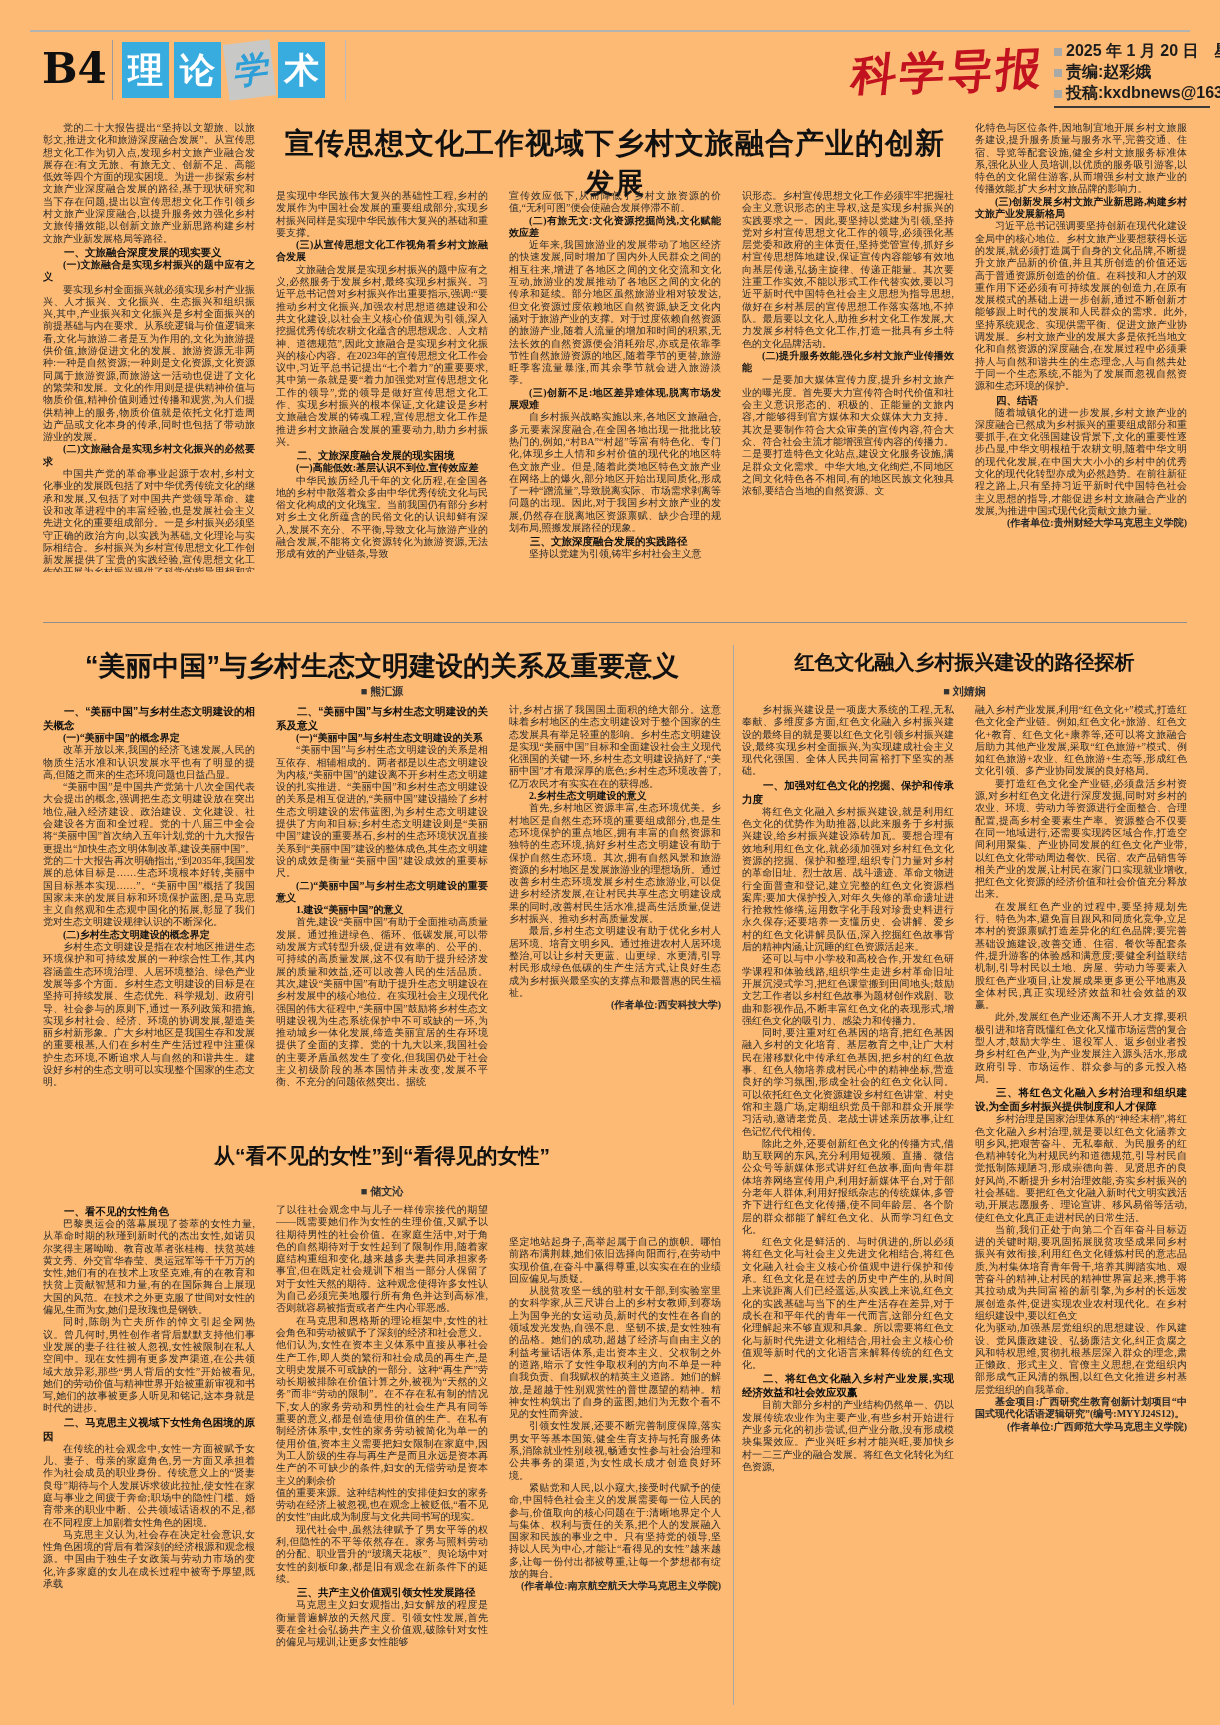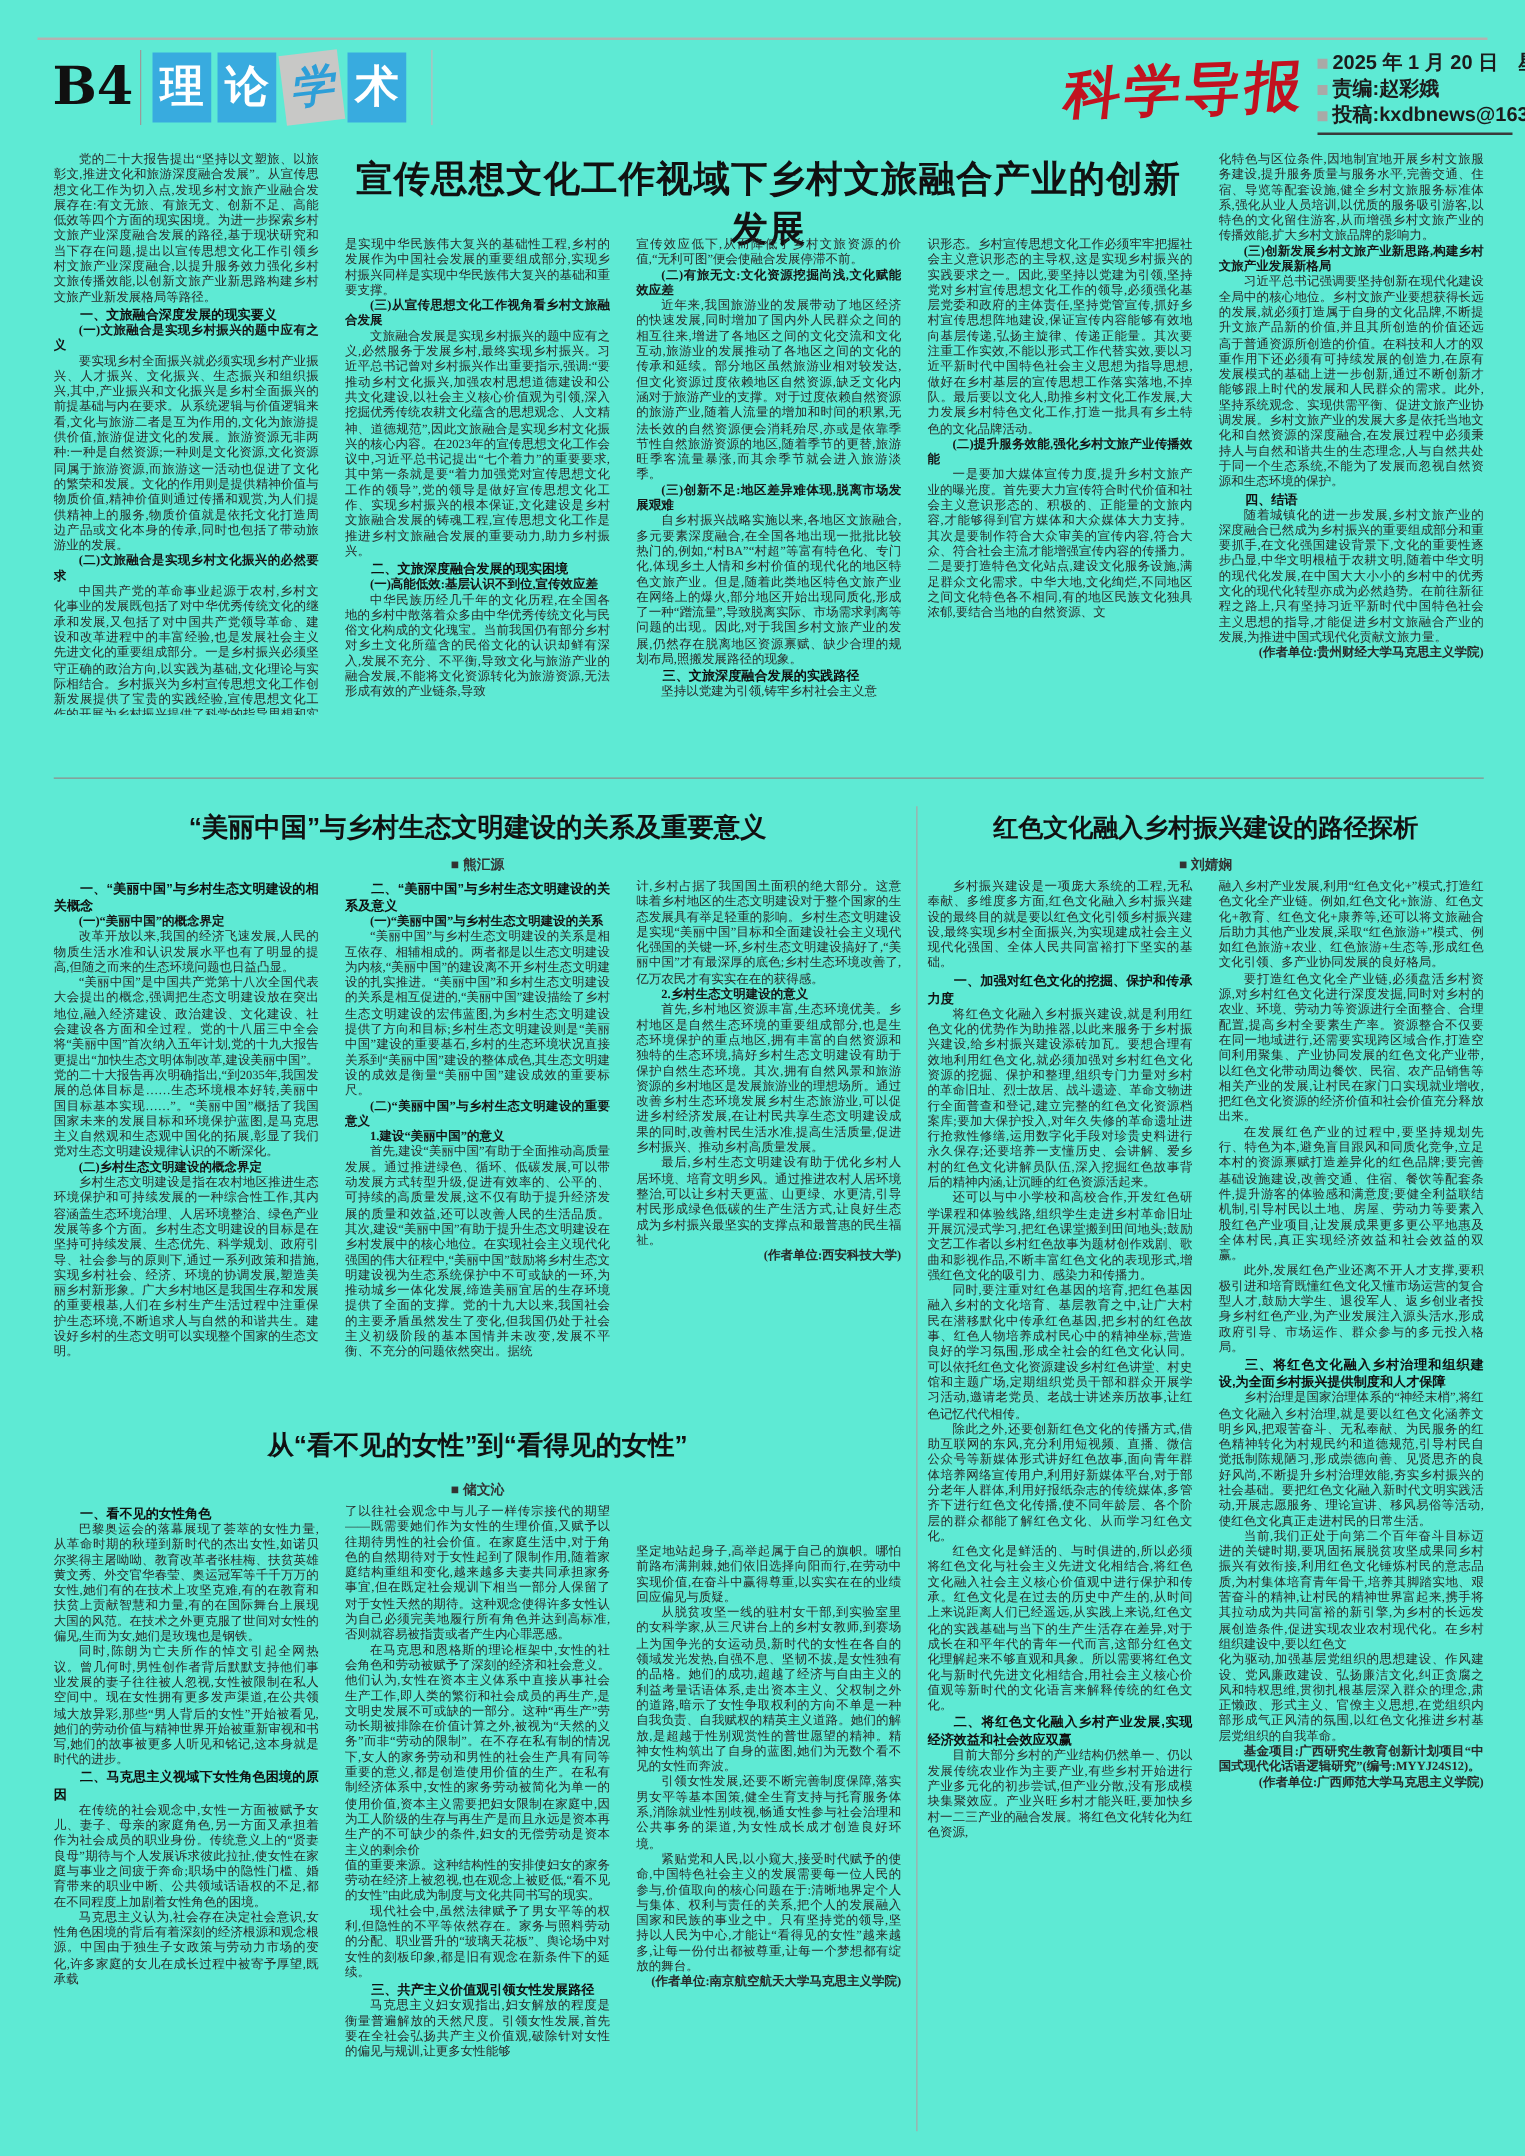--- a/index.html
+++ b/index.html
@@ -1,16 +1,16 @@
 <!DOCTYPE html>
 <html><head>
 <meta charset="utf-8">
 <style>
   html,body{margin:0;padding:0;background:#e8e8e6;}
-  .sheet{position:relative;width:1220px;height:1725px;background:#5eead4;margin:0 auto;
+  .sheet{position:relative;width:1220px;height:1725px;background:#fdba74;margin:0 auto;
          font-family:"Liberation Serif",serif;color:#2a2a2a;overflow:hidden;}
   
   .toprule{position:absolute;left:30px;top:30px;width:1160px;height:2px;background:#b3b3b1;}
   .pageno{position:absolute;left:42px;top:42px;font-family:"DejaVu Serif",serif;
           font-weight:bold;font-size:42px;line-height:54px;color:#101010;}
   .hv1{position:absolute;left:112px;top:40px;width:1px;height:60px;background:#9a9a9a;}
   .logo{position:absolute;left:122px;top:42px;display:flex;gap:5px;}
   .tile{width:47px;height:56px;background:#38abdf;color:#fff;text-align:center;
         font-family:"Liberation Sans",sans-serif;font-weight:bold;font-size:35px;line-height:56px;}
   .tile.alt{background:#c8c8c6;color:#2d9fd8;font-style:italic;transform:rotate(-7deg);
@@ -100,21 +100,21 @@
       <p class="b-h2">(三)创新发展乡村文旅产业新思路,构建乡村文旅产业发展新格局</p>
       <p class="b-p">习近平总书记强调要坚持创新在现代化建设全局中的核心地位。乡村文旅产业要想获得长远的发展,就必须打造属于自身的文化品牌,不断提升文旅产品新的价值,并且其所创造的价值还远高于普通资源所创造的价值。在科技和人才的双重作用下还必须有可持续发展的创造力,在原有发展模式的基础上进一步创新,通过不断创新才能够跟上时代的发展和人民群众的需求。此外,坚持系统观念、实现供需平衡、促进文旅产业协调发展。乡村文旅产业的发展大多是依托当地文化和自然资源的深度融合,在发展过程中必须秉持人与自然和谐共生的生态理念,人与自然共处于同一个生态系统,不能为了发展而忽视自然资源和生态环境的保护。</p>
       <p class="b-h1">四、结语</p>
       <p class="b-p">随着城镇化的进一步发展,乡村文旅产业的深度融合已然成为乡村振兴的重要组成部分和重要抓手,在文化强国建设背景下,文化的重要性逐步凸显,中华文明根植于农耕文明,随着中华文明的现代化发展,在中国大大小小的乡村中的优秀文化的现代化转型亦成为必然趋势。在前往新征程之路上,只有坚持习近平新时代中国特色社会主义思想的指导,才能促进乡村文旅融合产业的发展,为推进中国式现代化贡献文旅力量。</p>
       <p class="b-sig">(作者单位:贵州财经大学马克思主义学院)</p>
     </div>
 
   <div class="hrule"></div>
   <div class="vrule"></div>
 
-  <div class="a-title" style="left:43px;top:648px;width:678px;font-size:21px;">“美丽中国”与乡村生态文明建设的关系及重要意义</div>
+  <div class="a-title" style="left:43px;top:648px;width:678px;font-size:27px;">“美丽中国”与乡村生态文明建设的关系及重要意义</div>
   <div class="a-byline" style="left:43px;top:684px;width:678px;">■ 熊汇源</div>
   <div class="ncol" style="left:43px;top:704px;height:414px;">
       <p class="b-h1">一、“美丽中国”与乡村生态文明建设的相关概念</p>
       <p class="b-h2">(一)“美丽中国”的概念界定</p>
       <p class="b-p">改革开放以来,我国的经济飞速发展,人民的物质生活水准和认识发展水平也有了明显的提高,但随之而来的生态环境问题也日益凸显。</p>
       <p class="b-p">“美丽中国”是中国共产党第十八次全国代表大会提出的概念,强调把生态文明建设放在突出地位,融入经济建设、政治建设、文化建设、社会建设各方面和全过程。党的十八届三中全会将“美丽中国”首次纳入五年计划,党的十九大报告更提出“加快生态文明体制改革,建设美丽中国”。党的二十大报告再次明确指出,“到2035年,我国发展的总体目标是……生态环境根本好转,美丽中国目标基本实现……”。“美丽中国”概括了我国国家未来的发展目标和环境保护蓝图,是马克思主义自然观和生态观中国化的拓展,彰显了我们党对生态文明建设规律认识的不断深化。</p>
       <p class="b-h2">(二)乡村生态文明建设的概念界定</p>
       <p class="b-p">乡村生态文明建设是指在农村地区推进生态环境保护和可持续发展的一种综合性工作,其内容涵盖生态环境治理、人居环境整治、绿色产业发展等多个方面。乡村生态文明建设的目标是在坚持可持续发展、生态优先、科学规划、政府引导、社会参与的原则下,通过一系列政策和措施,实现乡村社会、经济、环境的协调发展,塑造美丽乡村新形象。广大乡村地区是我国生存和发展的重要根基,人们在乡村生产生活过程中注重保护生态环境,不断追求人与自然的和谐共生。建设好乡村的生态文明可以实现整个国家的生态文明。</p>
     </div>
   <div class="ncol" style="left:276px;top:704px;height:414px;">

